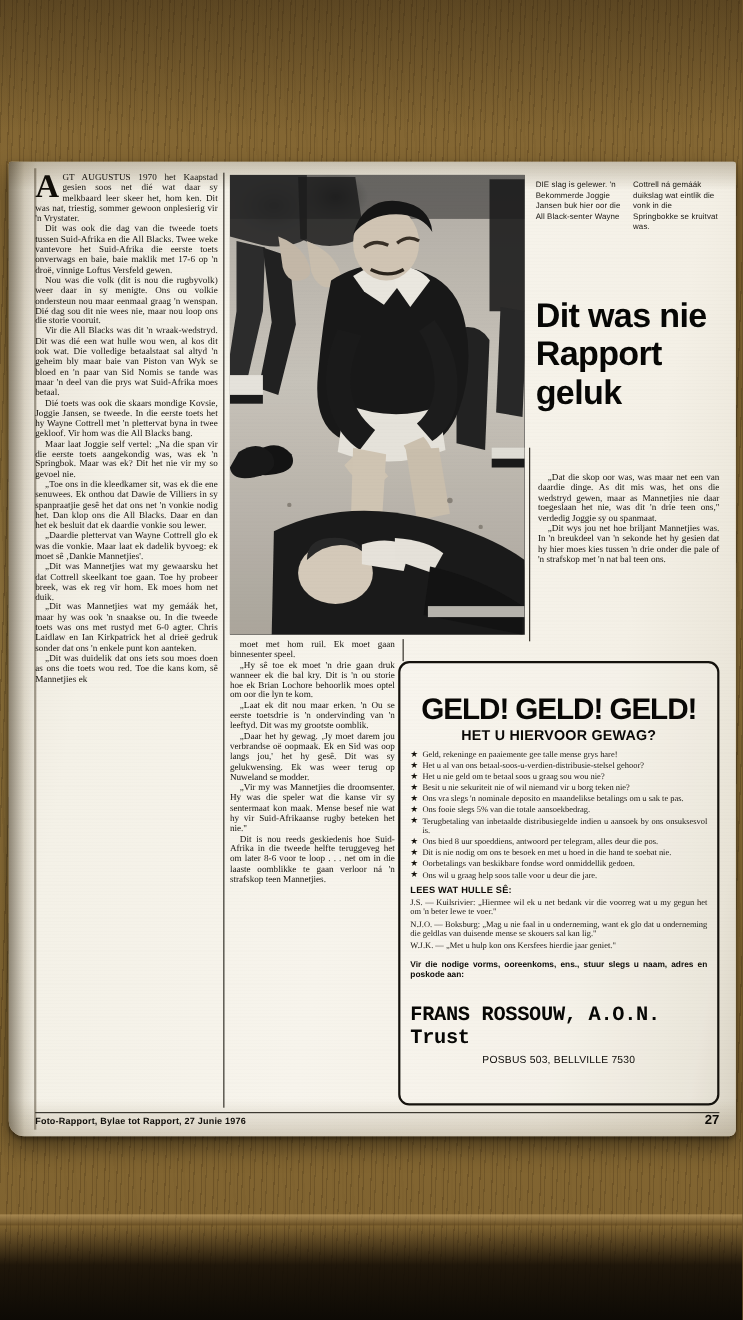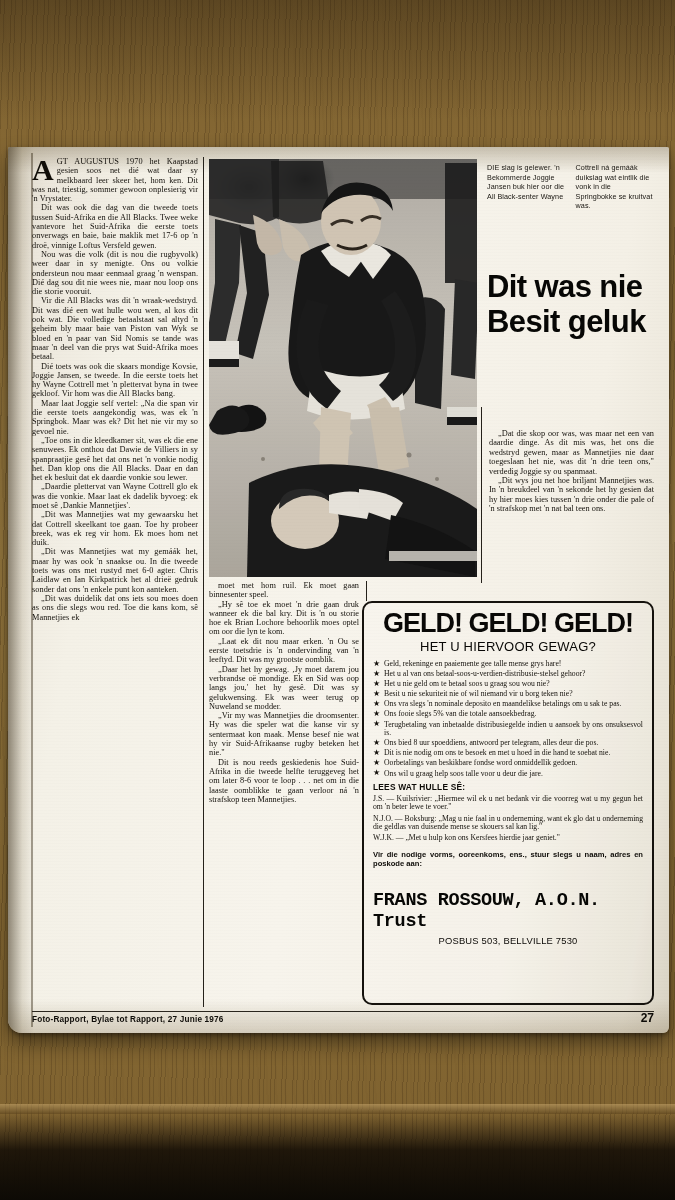--- a/index.html
+++ b/index.html
@@ -88,22 +88,22 @@
   
   .col3{position:absolute;left:457px;top:272px;width:165px;}
   .col3 p{margin:0;text-align:justify;font-size:8.3px;line-height:9.4px;
     color:#14110c;text-indent:9px;-webkit-hyphens:auto;hyphens:auto;}
 
   
   .advert{position:absolute;left:330px;top:444px;width:292px;height:404px;
     border:2px solid #15120d;border-radius:10px;background:rgba(255,255,255,.12);
     padding:6px 9px 4px 9px;box-sizing:border-box;}
   .ad-title{font-family:"Liberation Sans",sans-serif;font-weight:700;
-    font-size:27px;line-height:29px;text-align:center;color:#090806;letter-spacing:-1px;}
-  .ad-sub{font-family:"Liberation Sans",sans-serif;font-weight:400;
+    font-size:27px;line-height:29px;text-align:center;color:#090806;letter-spacing:-1px;margin-top:22px;}
+  .ad-sub{font-family:"Liberation Sans",sans-serif;font-weight:700;
     font-size:13px;line-height:16px;text-align:center;color:#090806;letter-spacing:.2px;margin-top:1px;}
   .ad-list{margin:5px 0 0 0;padding:0;list-style:none;}
   .ad-list li{position:relative;padding-left:11px;margin-bottom:1.5px;
     font-family:"Liberation Serif",serif;font-size:7.7px;line-height:8.6px;
     color:#14110c;text-align:justify;}
   .ad-list li .star{position:absolute;left:0;top:-.5px;font-size:8px;color:#14110c;}
   .ad-lees{font-family:"Liberation Sans",sans-serif;font-weight:700;font-size:8.4px;
     margin-top:4px;color:#0d0b07;letter-spacing:.2px;}
   .ad-test{font-family:"Liberation Serif",serif;font-size:7.7px;line-height:8.7px;
     color:#14110c;text-align:justify;margin-top:2.5px;}
@@ -211,42 +211,42 @@
           <circle cx="228" cy="320" r="2" fill="#8d877d"></circle>
           <rect x="0" y="0" width="268" height="418" fill="#000" opacity="0.04"></rect>
         </svg>
       </div>
 
       <div class="caption">
         <div>DIE slag is gelewer. 'n Bekommerde Joggie Jansen buk hier oor die All Black-senter Wayne</div>
         <div>Cottrell ná gemáák duikslag wat eintlik die vonk in die Springbokke se kruitvat was.</div>
       </div>
 
-      <div class="headline">Dit was nie Besit geluk</div>
+      <div class="headline">Dit was nie Rapport geluk</div>
 
       <div class="col1">
         <p class="first"><span class="dropcap">A</span><span>GT AUGUSTUS 1970 het Kaapstad gesien soos net dié wat daar sy melkbaard leer skeer het, hom ken. Dit was nat, triestig, sommer gewoon onplesierig vir 'n Vrystater.</span></p>
         <p>Dit was ook die dag van die tweede toets tussen Suid-Afrika en die All Blacks. Twee weke vantevore het Suid-Afrika die eerste toets onverwags en baie, baie maklik met 17-6 op 'n droë, vinnige Loftus Versfeld gewen.</p>
         <p>Nou was die volk (dit is nou die rugbyvolk) weer daar in sy menigte. Ons ou volkie ondersteun nou maar eenmaal graag 'n wenspan. Dié dag sou dit nie wees nie, maar nou loop ons die storie vooruit.</p>
         <p>Vir die All Blacks was dit 'n wraak-wedstryd. Dit was dié een wat hulle wou wen, al kos dit ook wat. Die volledige betaalstaat sal altyd 'n geheim bly maar baie van Piston van Wyk se bloed en 'n paar van Sid Nomis se tande was maar 'n deel van die prys wat Suid-Afrika moes betaal.</p>
         <p>Dié toets was ook die skaars mondige Kovsie, Joggie Jansen, se tweede. In die eerste toets het hy Wayne Cottrell met 'n plettervat byna in twee gekloof. Vir hom was die All Blacks bang.</p>
         <p>Maar laat Joggie self vertel: „Na die span vir die eerste toets aangekondig was, was ek 'n Springbok. Maar was ek? Dit het nie vir my so gevoel nie.</p>
         <p>„Toe ons in die kleedkamer sit, was ek die ene senuwees. Ek onthou dat Dawie de Villiers in sy spanpraatjie gesê het dat ons net 'n vonkie nodig het. Dan klop ons die All Blacks. Daar en dan het ek besluit dat ek daardie vonkie sou lewer.</p>
         <p>„Daardie plettervat van Wayne Cottrell glo ek was die vonkie. Maar laat ek dadelik byvoeg: ek moet sê ‚Dankie Mannetjies'.</p>
         <p>„Dit was Mannetjies wat my gewaarsku het dat Cottrell skeelkant toe gaan. Toe hy probeer breek, was ek reg vir hom. Ek moes hom net duik.</p>
         <p>„Dit was Mannetjies wat my gemáák het, maar hy was ook 'n snaakse ou. In die tweede toets was ons met rustyd met 6-0 agter. Chris Laidlaw en Ian Kirkpatrick het al drieë gedruk sonder dat ons 'n enkele punt kon aanteken.</p>
-        <p>„Dit was duidelik dat ons iets sou moes doen as ons die slegs wou red. Toe die kans kom, sê Mannetjies ek</p>
+        <p>„Dit was duidelik dat ons iets sou moes doen as ons die toets wou red. Toe die kans kom, sê Mannetjies ek</p>
       </div>
       <div class="colrule" style="left:171px;top:0;height:850px;"></div>
 
       <div class="col2">
         <p>moet met hom ruil. Ek moet gaan binnesenter speel.</p>
         <p>„Hy sê toe ek moet 'n drie gaan druk wanneer ek die bal kry. Dit is 'n ou storie hoe ek Brian Lochore behoorlik moes optel om oor die lyn te kom.</p>
         <p>„Laat ek dit nou maar erken. 'n Ou se eerste toetsdrie is 'n ondervinding van 'n leeftyd. Dit was my grootste oomblik.</p>
-        <p>„Daar het hy gewag. ‚Jy moet darem jou verbrandse oë mondige. Ek en Sid was oop langs jou,' het hy gesê. Dit was sy gelukwensing. Ek was weer terug op Nuweland se modder.</p>
+        <p>„Daar het hy gewag. ‚Jy moet darem jou verbrandse oë oopmaak. Ek en Sid was oop langs jou,' het hy gesê. Dit was sy gelukwensing. Ek was weer terug op Nuweland se modder.</p>
         <p>„Vir my was Mannetjies die droomsenter. Hy was die speler wat die kanse vir sy sentermaat kon maak. Mense besef nie wat hy vir Suid-Afrikaanse rugby beteken het nie."</p>
         <p>Dit is nou reeds geskiedenis hoe Suid-Afrika in die tweede helfte teruggeveg het om later 8-6 voor te loop . . . net om in die laaste oomblikke te gaan verloor ná 'n strafskop teen Mannetjies.</p>
       </div>
       <div class="colrule" style="left:449px;top:250px;height:176px;"></div>
       <div class="colrule" style="left:334px;top:424px;height:20px;"></div>
 
       <div class="col3">
         <p>„Dat die skop oor was, was maar net een van daardie dinge. As dit mis was, het ons die wedstryd gewen, maar as Mannetjies nie daar toegeslaan het nie, was dit 'n drie teen ons," verdedig Joggie sy ou spanmaat.</p>
         <p>„Dit wys jou net hoe briljant Mannetjies was. In 'n breukdeel van 'n sekonde het hy gesien dat hy hier moes kies tussen 'n drie onder die pale of 'n strafskop met 'n nat bal teen ons.</p>
       </div>

